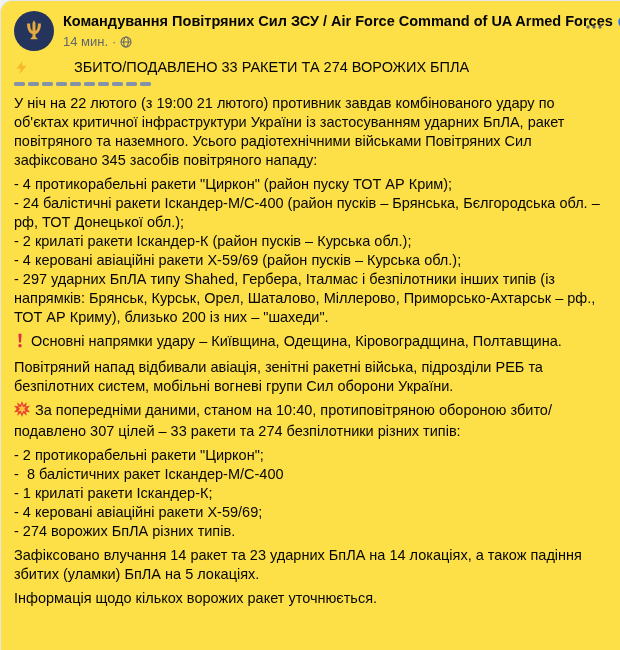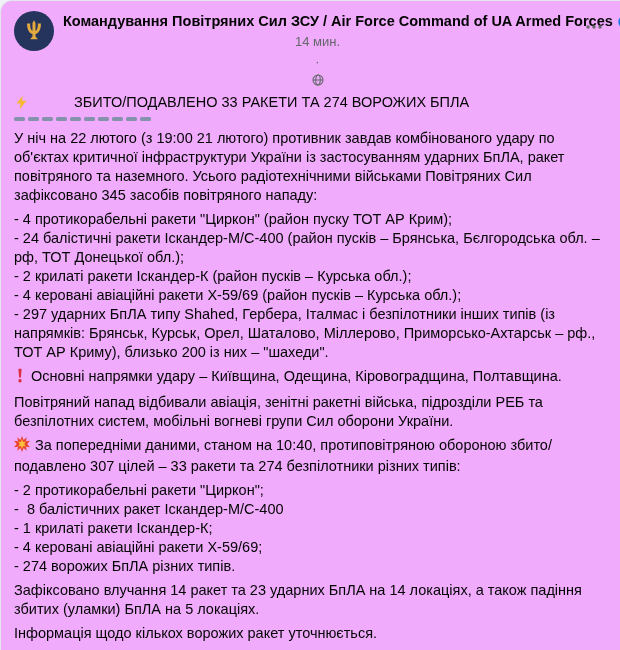--- a/index.html
+++ b/index.html
@@ -1,30 +1,30 @@
 <!DOCTYPE html>
 <html><head>
 <meta charset="utf-8">
 <style>
   html,body{margin:0;padding:0;background:#f0f2f5;}
   .card{
-    width:620px;height:650px;box-sizing:border-box;background:#f0abfc;
+    width:620px;height:650px;box-sizing:border-box;background:#fde047;
     border-top:1px solid #e4e6eb;border-left:1px solid #e4e6eb;
     border-radius:12px 0 0 0;overflow:hidden;
     font-family:"Liberation Sans",sans-serif;color:#050505;
   }
   
   .header{display:flex;align-items:flex-start;padding:10px 12px 4px 13px;}
   .avatar{width:40px;height:40px;border-radius:50%;background:#25345c;
     display:flex;align-items:center;justify-content:center;flex:0 0 40px;cursor:pointer;}
   .header-text{margin-left:9px;flex:1 1 auto;min-width:0;padding-top:1px;}
   .name-row{display:flex;align-items:center;gap:5px;}
   .page-name{font-size:14.5px;font-weight:700;line-height:19px;cursor:pointer;white-space:nowrap;}
   .meta-row{display:flex;align-items:center;gap:4px;margin-top:3px;
-    font-size:13px;color:#65676b;line-height:16px;flex-direction:column;}
+    font-size:13px;color:#65676b;line-height:16px;}
   .menu-btn{flex:0 0 auto;padding:6px 4px 6px 12px;cursor:pointer;display:flex;align-items:center;}
   
   .post-body{padding:3px 13px 0 13px;font-size:14.5px;line-height:19px;}
   .post-body .blk{margin:0 0 5px 0;gap:45px;}
   .headline{display:flex;align-items:center;gap:4px;margin-bottom:4px;}
   .sep-row{display:flex;gap:3px;align-items:center;margin:5px 0 8px 0;}
   .sep-row i{display:block;width:11px;height:4px;border-radius:1.5px;background:#8493ab;}
   .list-line{white-space:pre-wrap;}
   .inline-ico{display:inline-block;vertical-align:-2px;margin-right:5px;}
   svg{display:block;}

